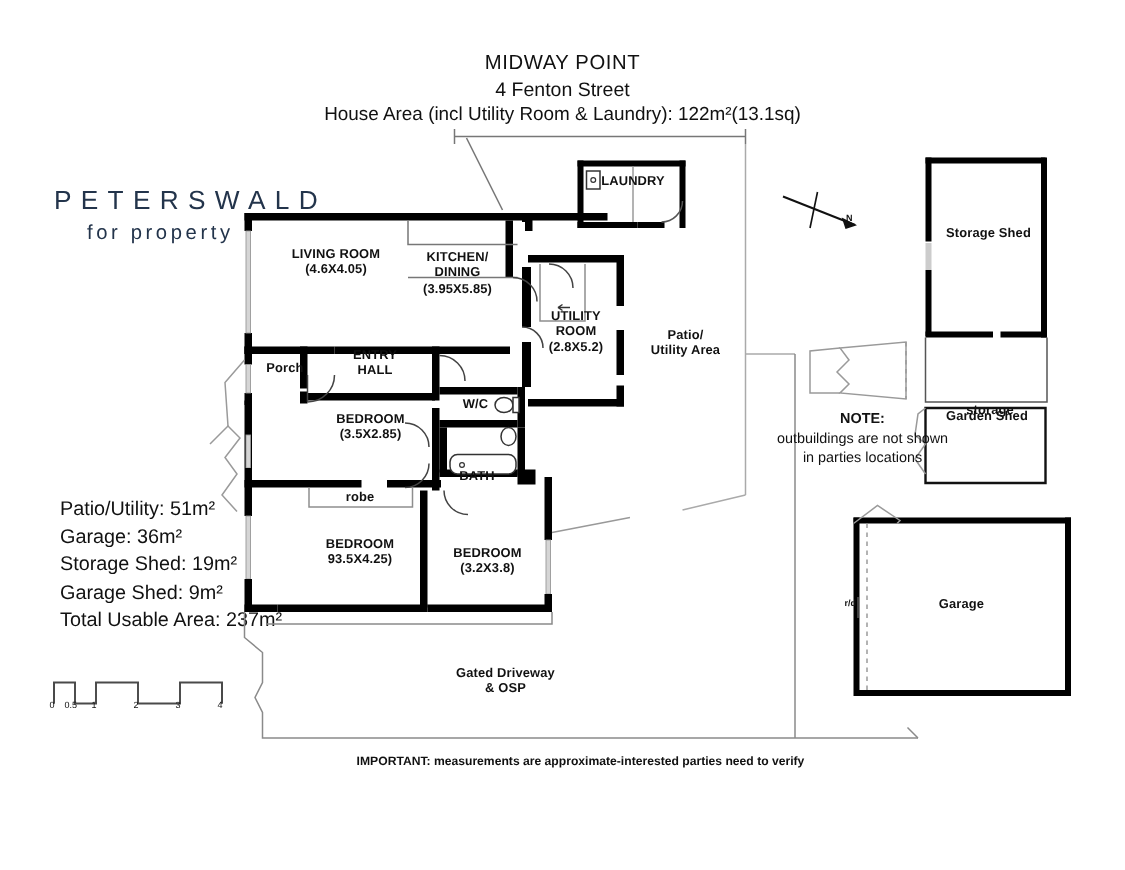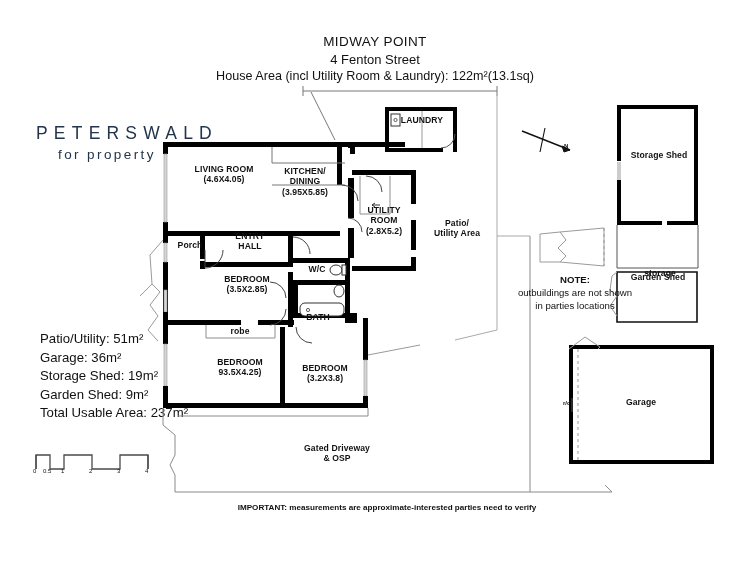--- a/index.html
+++ b/index.html
@@ -51,21 +51,21 @@
 
   <div class="abs" id="logo">
     <div class="brand">PETERSWALD</div>
     <div class="tag">for property</div>
   </div>
 
   <div class="abs" id="arealist">
     <div>Patio/Utility: 51m²</div>
     <div>Garage: 36m²</div>
     <div>Storage Shed: 19m²</div>
-    <div>Garden Shed: 9m²</div>
+    <div>Garage Shed: 9m²</div>
     <div>Total Usable Area: 237m²</div>
   </div>
 
   <div class="abs" style="left:30px;top:443px;">
     <svg width="122" height="32" viewBox="0 0 122 32">
       <polyline points="6,26 6,12 20,12 20,26 34,26 34,12 62,12 62,26 90,26 90,12 118,12 118,26" fill="none" stroke="#4a4a4a" stroke-width="1.3"></polyline>
       <line x1="6" y1="12" x2="6" y2="26" stroke="#4a4a4a" stroke-width="1.3"></line>
       <line x1="118" y1="12" x2="118" y2="26" stroke="#4a4a4a" stroke-width="1.3"></line>
     </svg>
     <div class="abs" style="left:0;top:25px;width:122px;">

